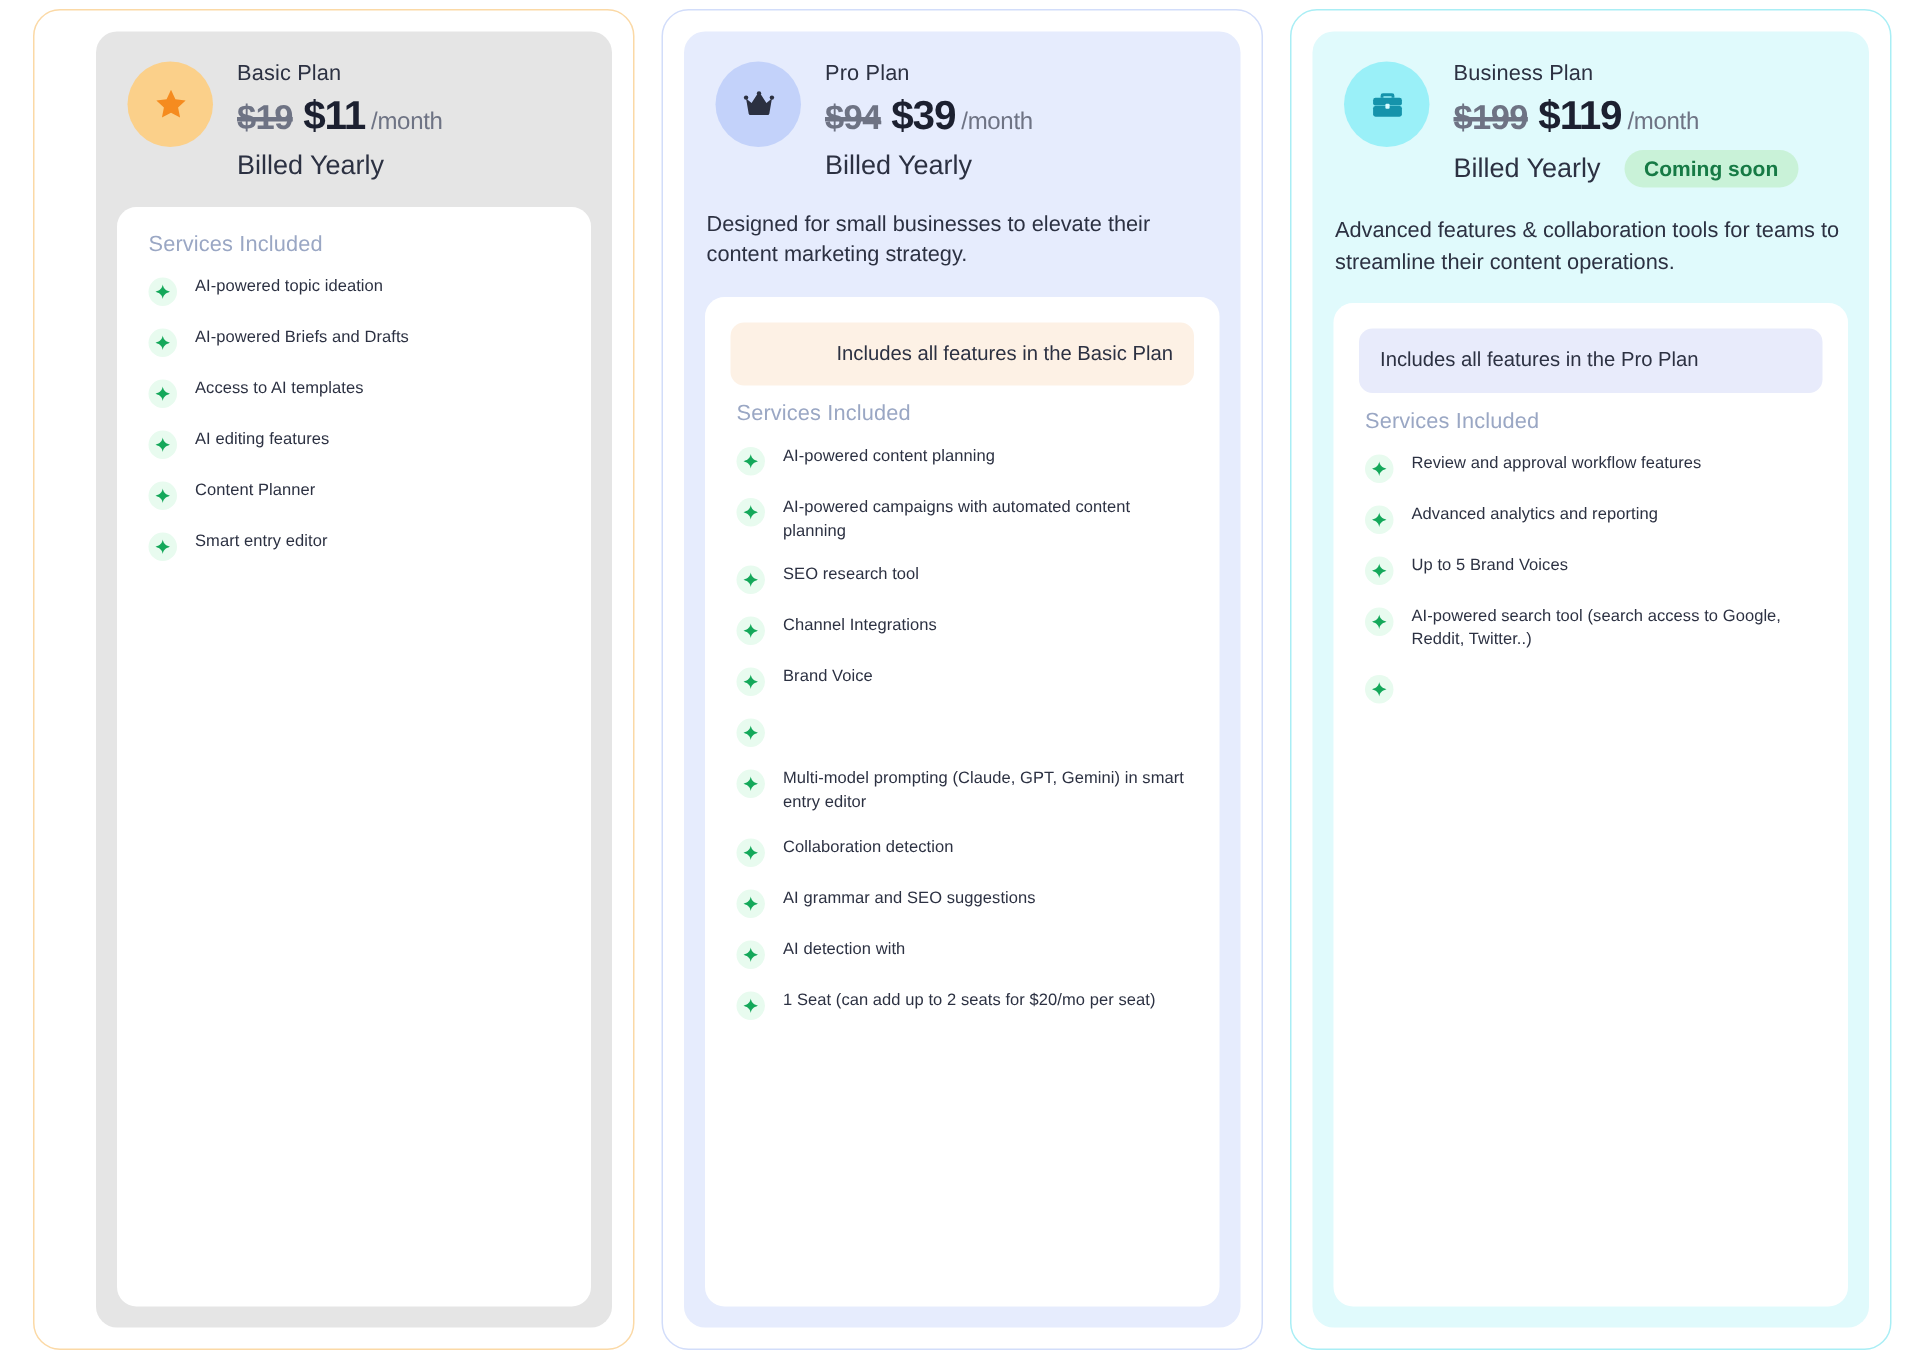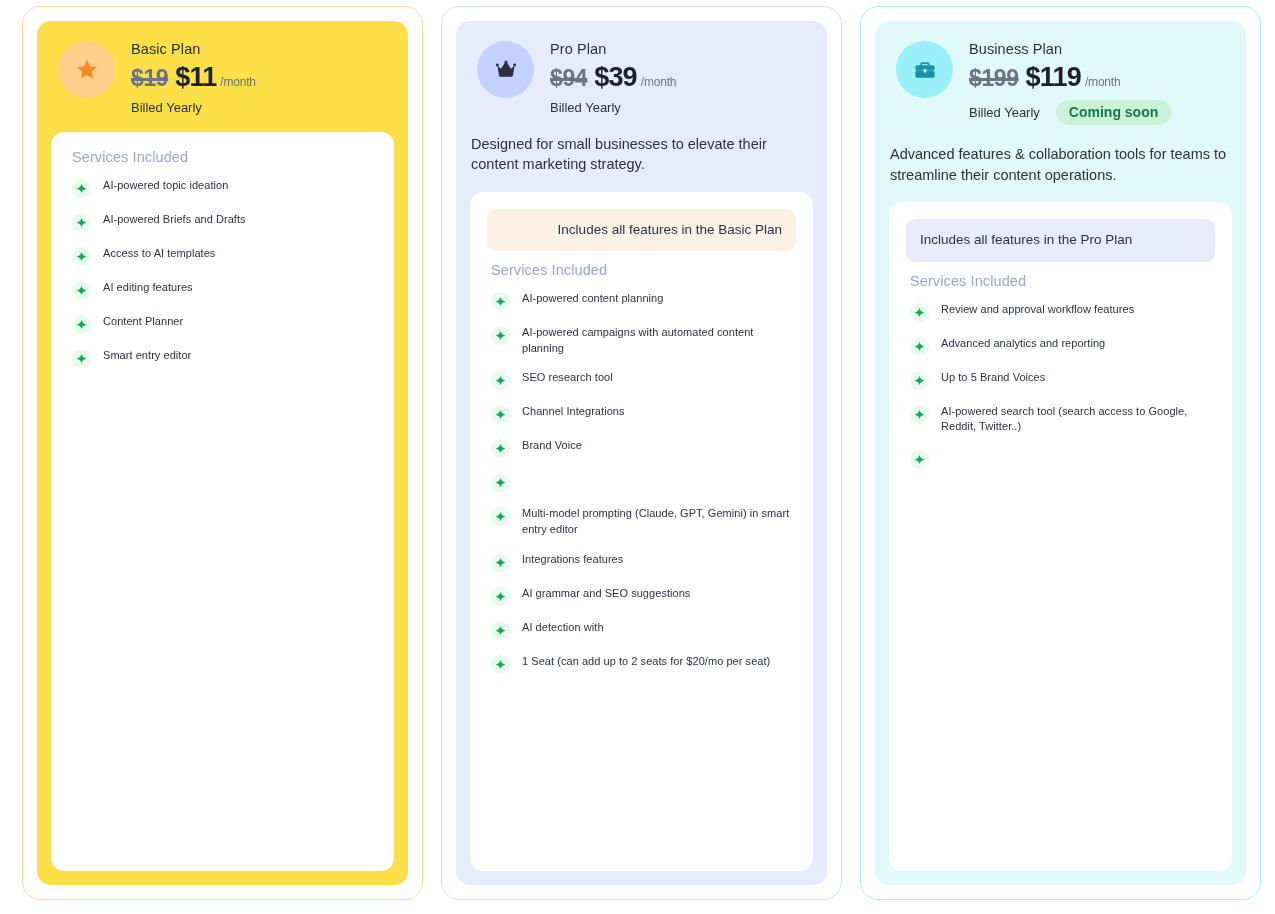--- a/index.html
+++ b/index.html
@@ -38,21 +38,21 @@
 
   
   .plan-panel {
     flex: 1 1 auto;
     display: flex;
     flex-direction: column;
     border-radius: 14px;
     padding: 14px 14px 14px 14px;
     min-height: 0;
   }
-  .basic    .plan-panel { background: #fde047; }
+  .basic    .plan-panel { background: #e5e5e5; margin-left: 27px; }
   .pro      .plan-panel { background: #e6ecfd; }
   .business .plan-panel { background: #e0fafc; }
 
   
   .plan-head {
     display: flex;
     align-items: flex-start;
     gap: 16px;
     padding: 3px 0 0 7px;
   }
@@ -94,34 +94,34 @@
     text-decoration-thickness: 2.5px;
     letter-spacing: -.4px;
   }
   .price-new {
     font-size: 27px;
     font-weight: bold;
     color: #1c2030;
     letter-spacing: -.8px;
   }
   .price-period {
-    font-size: 12px;
+    font-size: 16px;
     color: #6e7384;
     margin-left: -3px;
     letter-spacing: -.2px;
   }
 
   .plan-billing-row {
     display: flex;
     align-items: center;
     gap: 16px;
     margin-top: 7px;
   }
   .plan-billing {
-    font-size: 13px;
+    font-size: 18px;
     color: #2c3142;
   }
   .plan-badge {
     display: inline-block;
     font-size: 14px;
     font-weight: bold;
     color: #167a45;
     background: #c9f2d8;
     border-radius: 999px;
     padding: 5px 13px;
@@ -365,21 +365,21 @@
                 </svg>
               </span>
             <span class="service-text">Multi-model prompting (Claude, GPT, Gemini) in smart entry editor</span>
           </li>
           <li class="service-item">
             <span class="spark-wrap">
                 <svg width="11" height="11" viewBox="0 0 24 24">
                   <path d="M12 1.5c.9 5.1 3.1 8.1 10.5 10.5-7.4 2.4-9.6 5.4-10.5 10.5-.9-5.1-3.1-8.1-10.5-10.5C8.9 9.6 11.1 6.6 12 1.5z" fill="#14a85a"></path>
                 </svg>
               </span>
-            <span class="service-text">Integrations features</span>
+            <span class="service-text">Collaboration detection</span>
           </li>
           <li class="service-item">
             <span class="spark-wrap">
                 <svg width="11" height="11" viewBox="0 0 24 24">
                   <path d="M12 1.5c.9 5.1 3.1 8.1 10.5 10.5-7.4 2.4-9.6 5.4-10.5 10.5-.9-5.1-3.1-8.1-10.5-10.5C8.9 9.6 11.1 6.6 12 1.5z" fill="#14a85a"></path>
                 </svg>
               </span>
             <span class="service-text">AI grammar and SEO suggestions</span>
           </li>
           <li class="service-item">

